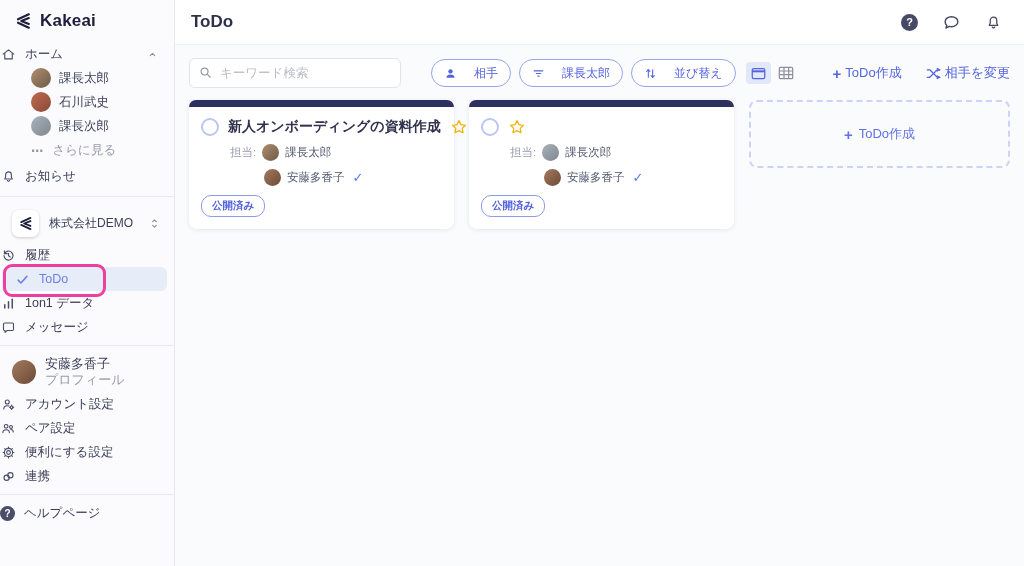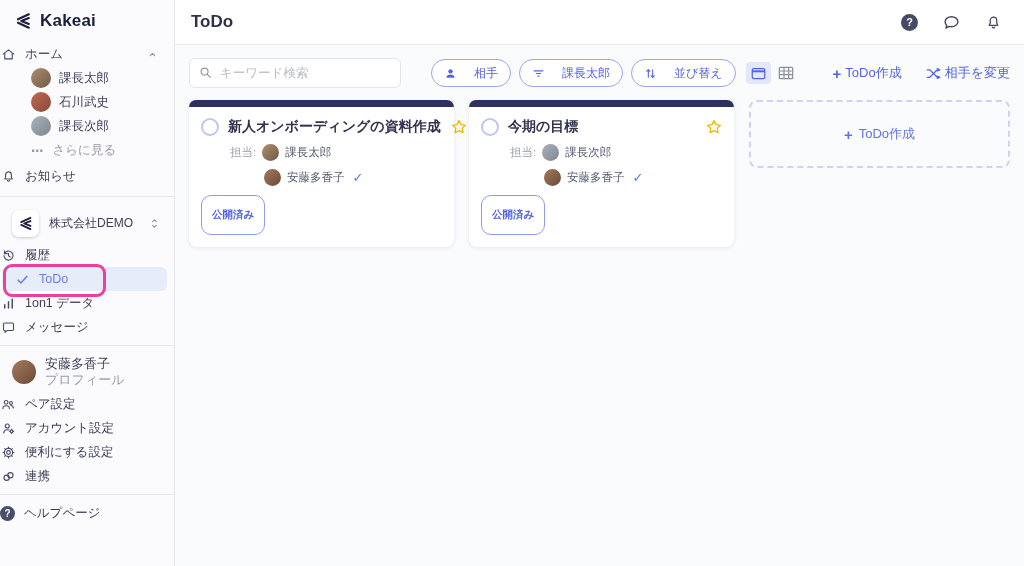--- a/index.html
+++ b/index.html
@@ -62,21 +62,21 @@
   .card-top{height:7px;background:#2e3160;border-radius:8px 8px 0 0;}
   .card-body{padding:11px 11px 12px 12px;}
   .trow{display:flex;align-items:center;gap:9px;}
   .cbox{width:18px;height:18px;border:2px solid #bcc6f2;border-radius:50%;box-sizing:border-box;flex:none;cursor:pointer;}
   .ctitle{font-size:14px;font-weight:700;color:#32334e;flex:1;white-space:nowrap;}
   .star{display:flex;flex:none;cursor:pointer;}
   .arow{display:flex;align-items:center;gap:6px;margin:8px 0 0 29px;font-size:11.5px;color:#565a70;}
   .alabel{color:#9a9cab;}
   .arow2{margin-left:63px;}
   .bcheck{color:#4f7ae8;font-weight:700;font-size:13px;margin-left:2px;}
-  .badge{display:inline-block;margin-top:9px;border:1px solid #8e9bec;color:#5464de;font-size:10.5px;font-weight:700;padding:12px 10px;border-radius:10px;}
+  .badge{display:inline-block;margin-top:9px;border:1px solid #8e9bec;color:#5464de;font-size:10.5px;font-weight:700;padding:3px 10px;border-radius:10px;}
   .create-box{width:265px;height:68px;border:2px dashed #ccd3f6;border-radius:8px;display:flex;align-items:center;justify-content:center;gap:6px;color:#6372e2;font-size:13px;box-sizing:border-box;cursor:pointer;background:transparent;}
   svg{display:block;}
 </style>
 </head>
 <body>
 
 <div class="app">
 
   <aside>
 
@@ -199,40 +199,40 @@
     <div class="profile-row">
       <span class="avatar-p av6"></span>
       <span class="pcol">
         <span class="profile-name">安藤多香子</span>
         <span class="profile-sub">プロフィール</span>
       </span>
     </div>
 
     <div class="srow">
       <span class="ic">
+        <svg width="15" height="15" viewBox="0 0 24 24" fill="none" stroke="#4a4d68" stroke-width="1.8" stroke-linecap="round" stroke-linejoin="round">
+          <circle cx="10" cy="8" r="3.2"></circle>
+            <path d="M4.5 19c0-3.4 2.6-5 5.5-5 .9 0 1.8.2 2.6.5"></path>
+          <circle cx="17" cy="16.5" r="2.2"></circle>
+            <path d="M17 12.8v1.2M17 18.8V20M13.8 16.5H15M19 16.5h1.2"></path>
+        </svg>
+      </span>
+      <span>アカウント設定</span>
+    </div>
+
+    <div class="srow">
+      <span class="ic">
         <svg width="16" height="15" viewBox="0 0 24 24" fill="none" stroke="#4a4d68" stroke-width="1.8" stroke-linecap="round" stroke-linejoin="round">
           <circle cx="9" cy="8.5" r="3"></circle>
             <path d="M3.8 18.5c0-3.1 2.4-4.6 5.2-4.6s5.2 1.5 5.2 4.6"></path>
           <circle cx="16.8" cy="9.5" r="2.3"></circle>
             <path d="M16.5 13.6c2.2.2 3.9 1.5 3.9 4"></path>
         </svg>
       </span>
       <span>ペア設定</span>
-    </div>
-
-    <div class="srow">
-      <span class="ic">
-        <svg width="15" height="15" viewBox="0 0 24 24" fill="none" stroke="#4a4d68" stroke-width="1.8" stroke-linecap="round" stroke-linejoin="round">
-          <circle cx="10" cy="8" r="3.2"></circle>
-            <path d="M4.5 19c0-3.4 2.6-5 5.5-5 .9 0 1.8.2 2.6.5"></path>
-          <circle cx="17" cy="16.5" r="2.2"></circle>
-            <path d="M17 12.8v1.2M17 18.8V20M13.8 16.5H15M19 16.5h1.2"></path>
-        </svg>
-      </span>
-      <span>アカウント設定</span>
     </div>
 
     <div class="srow">
       <span class="ic">
         <svg width="15" height="15" viewBox="0 0 24 24" fill="none" stroke="#4a4d68" stroke-width="1.8" stroke-linecap="round">
           <circle cx="12" cy="12" r="3"></circle>
             <circle cx="12" cy="12" r="6.6"></circle>
           <path d="M12 3.3v2.1M12 18.6v2.1M3.3 12h2.1M18.6 12h2.1M5.9 5.9l1.5 1.5M16.6 16.6l1.5 1.5M18.1 5.9l-1.5 1.5M7.4 16.6l-1.5 1.5"></path>
         </svg>
       </span>
@@ -382,21 +382,20 @@
             </div>
             <span class="badge">公開済み</span>
           </div>
         </div>
 
         <div class="card">
           <div class="card-top"></div>
           <div class="card-body">
             <div class="trow">
               <span class="cbox"></span>
-              <span class="ctitle">今期の目標</span>
               <span class="star">
                 <svg width="18" height="18" viewBox="0 0 24 24" fill="none" stroke="#f0b400" stroke-width="1.7" stroke-linejoin="round">
                   <path d="M12 3.5l2.6 5.3 5.9.9-4.2 4.1 1 5.8L12 16.9l-5.3 2.7 1-5.8-4.2-4.1 5.9-.9z"></path>
                 </svg>
               </span>
             </div>
             <div class="arow">
               <span class="alabel">担当:</span>
               <span class="avatar-s av5"></span>
               <span>課長次郎</span>

